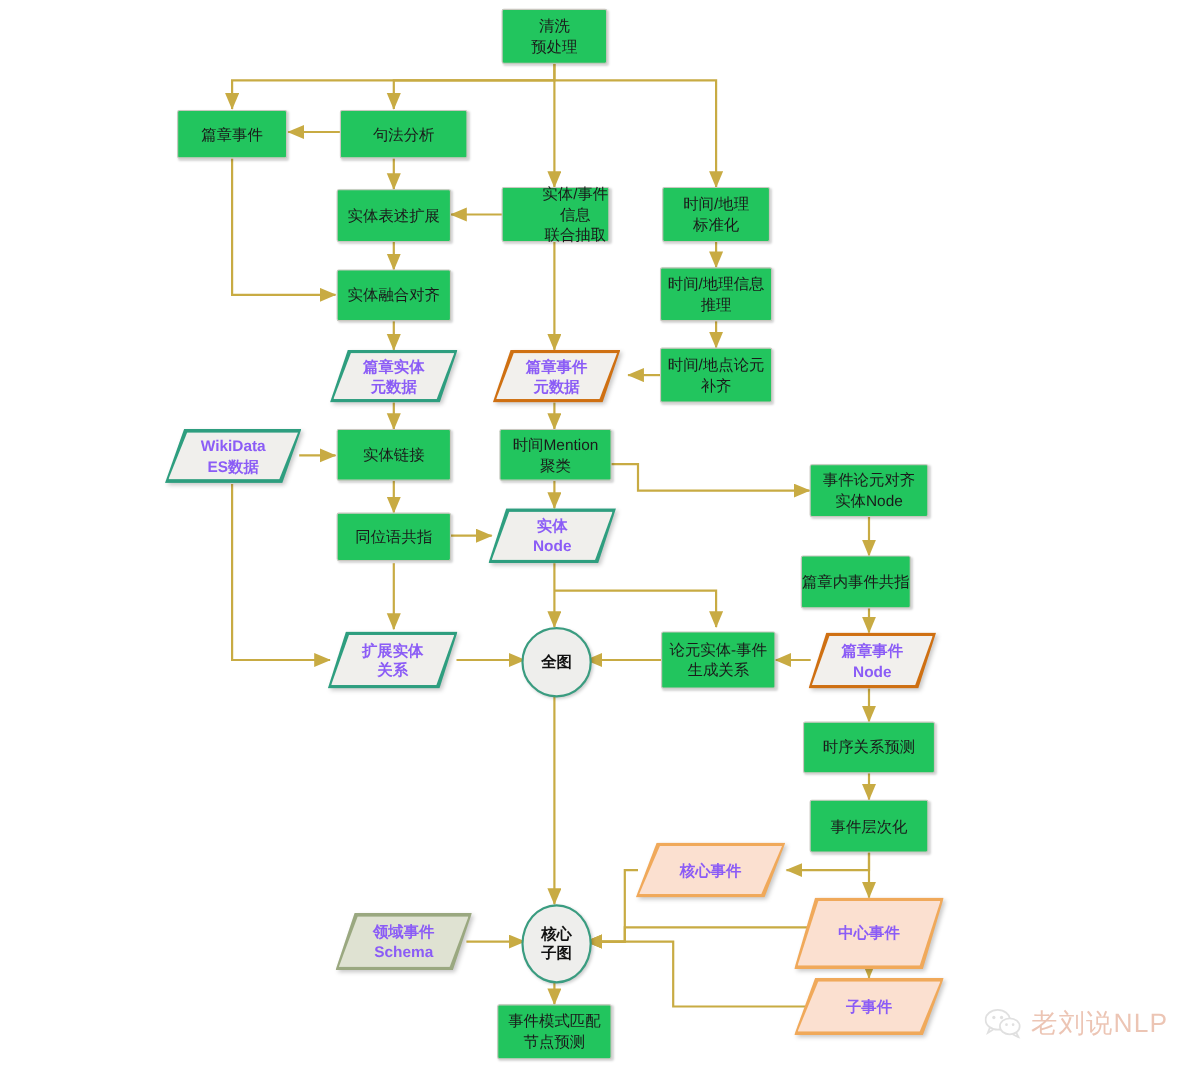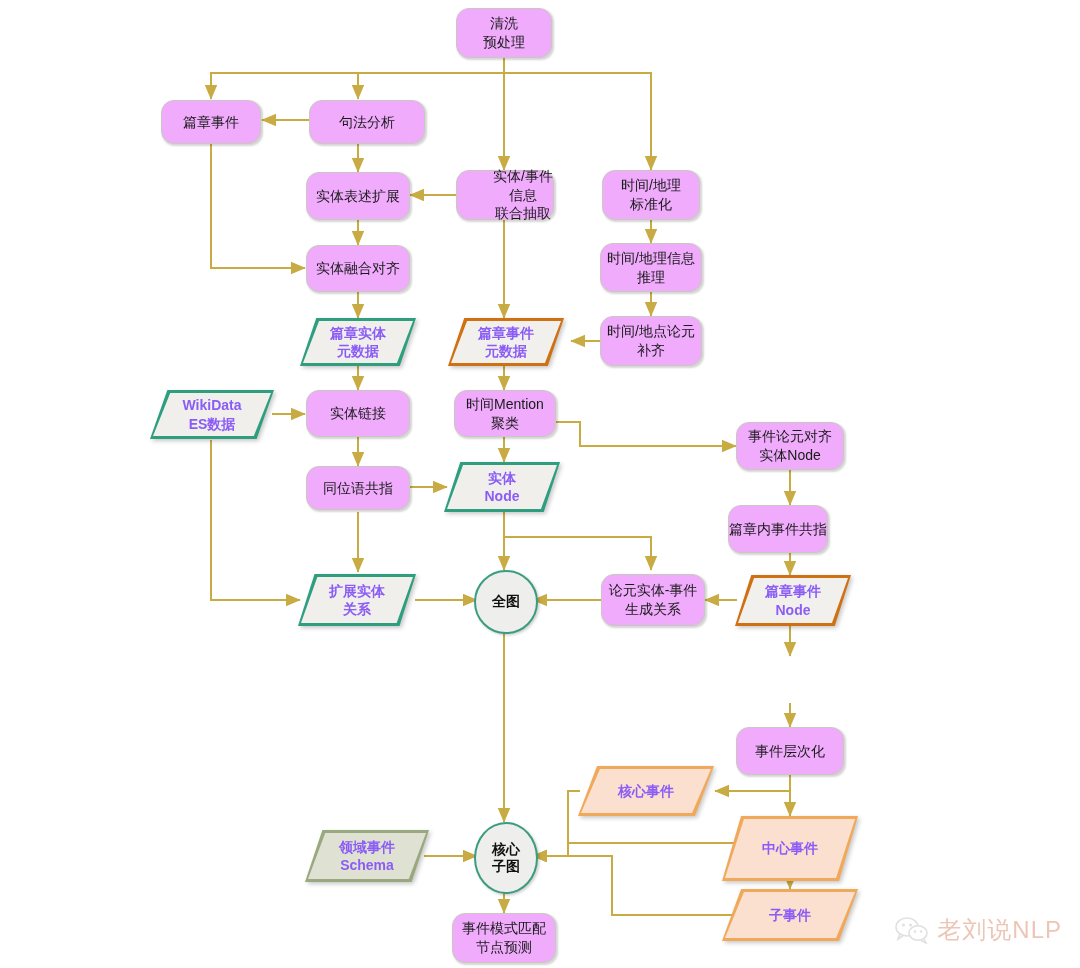--- a/index.html
+++ b/index.html
@@ -6,21 +6,21 @@
   body{font-family:"Liberation Sans","DejaVu Sans",sans-serif;}
   #canvas{position:relative;width:1080px;height:968px;background:#fff;overflow:hidden;}
   svg#wires{position:absolute;left:0;top:0;width:1080px;height:968px;pointer-events:none;}
 
   .node{position:absolute;box-sizing:border-box;display:flex;align-items:center;
         justify-content:center;text-align:center;line-height:1.35;color:#1a1a1a;
         font-size:14px;z-index:3;}
   .node .lbl{display:block;white-space:pre-line;}
 
   
-  .rect{background:#f0abfc;border:1px solid #c9c7bf;border-radius:13px;
+  .rect{background:#22c55e;border:1px solid #c9c7bf;border-radius:2px;
         box-shadow:1.5px 1.5px 2px rgba(0,0,0,.17);}
 
   .pshape{position:absolute;z-index:3;
           filter:drop-shadow(2px 2px 2px rgba(0,0,0,.22));}
   .pshape .edge{position:absolute;inset:0;clip-path:polygon(14% 0%,100% 0%,86% 100%,0% 100%);}
   .pshape .face{position:absolute;inset:3px;clip-path:polygon(14.6% 0%,100% 0%,85.4% 100%,0% 100%);}
   .pshape .txt{position:absolute;inset:0;display:flex;align-items:center;justify-content:center;
                text-align:center;font-weight:bold;font-size:14px;color:#8b5cf6;line-height:1.3;
                white-space:pre-line;}
 
@@ -190,20 +190,23 @@
 
   <div class="node rect" style="left:728px;top:505px;width:100px;height:48px;">
     <span class="lbl">篇章内事件共指</span>
   </div>
 
   <div class="node rect" style="left:601px;top:574px;width:104px;height:52px;">
     <span class="lbl">论元实体-事件
 生成关系</span>
   </div>
 
+  <div class="node rect" style="left:730px;top:656px;width:120px;height:47px;">
+    <span class="lbl">时序关系预测</span>
+  </div>
 
   <div class="node rect" style="left:736px;top:727px;width:108px;height:48px;">
     <span class="lbl">事件层次化</span>
   </div>
 
   <div class="node rect" style="left:452px;top:913px;width:104px;height:50px;">
     <span class="lbl">事件模式匹配
 节点预测</span>
   </div>
 

